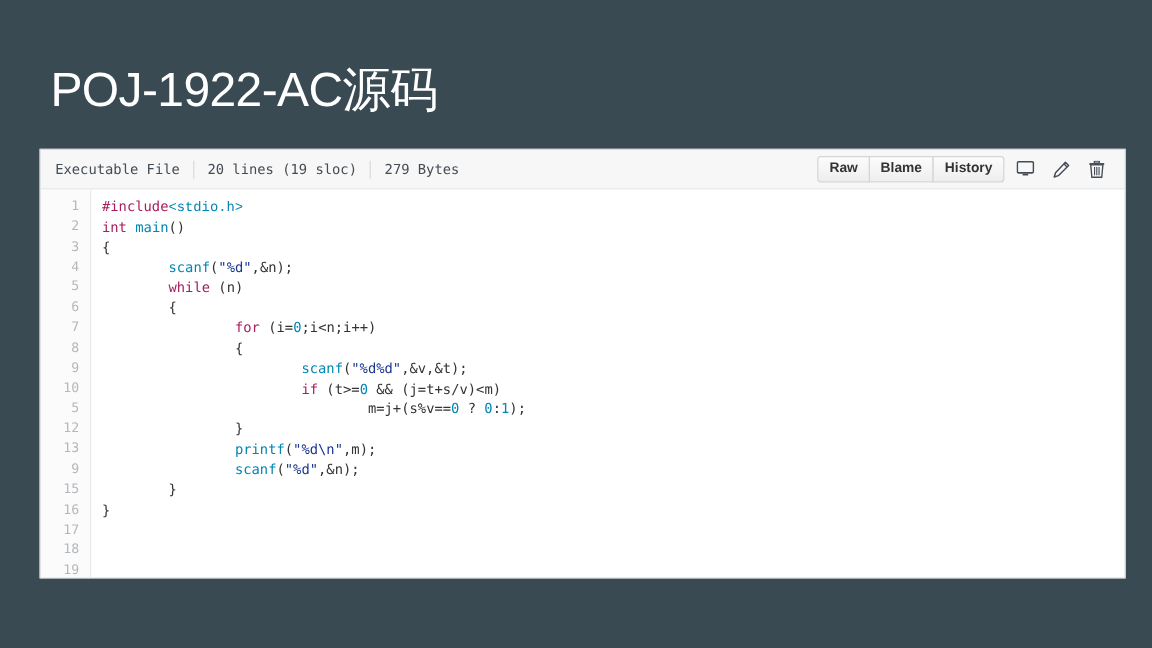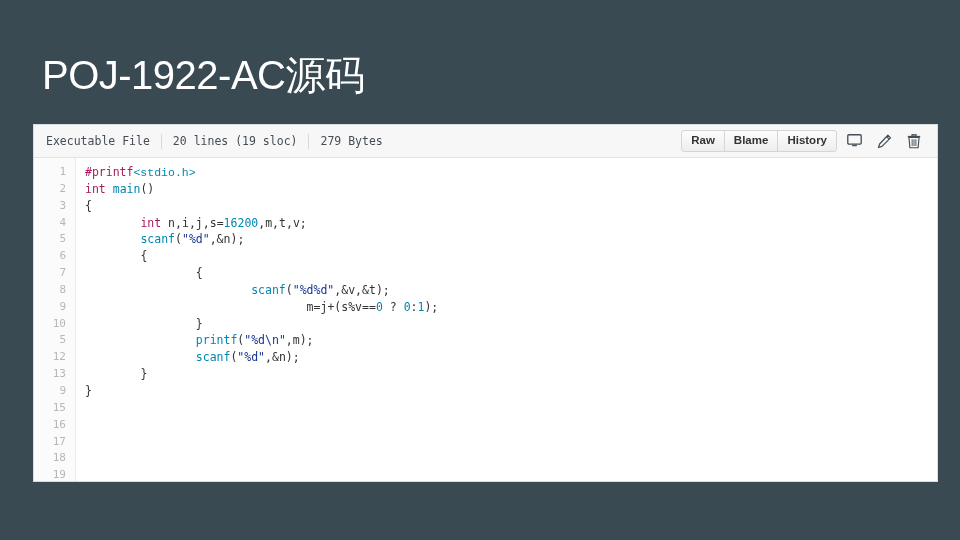--- a/index.html
+++ b/index.html
@@ -205,28 +205,30 @@
         <div class="ln">13</div>
         <div class="ln">9</div>
         <div class="ln">15</div>
         <div class="ln">16</div>
         <div class="ln">17</div>
         <div class="ln">18</div>
         <div class="ln">19</div>
       </div>
 
       <div class="code-col">
-        <div class="cl"><span class="t-kw">#printf</span><span class="t-inc">&lt;stdio.h&gt;</span></div>
+        <div class="cl"><span class="t-kw">#include</span><span class="t-inc">&lt;stdio.h&gt;</span></div>
         <div class="cl"><span class="t-kw">int</span> <span class="t-fn">main</span>()</div>
         <div class="cl">{</div>
-        <div class="cl">        <span class="t-kw">int</span> <span class="t-pl">n</span>,<span class="t-pl">i</span>,<span class="t-pl">j</span>,<span class="t-pl">s</span>=<span class="t-num">16200</span>,<span class="t-pl">m</span>,<span class="t-pl">t</span>,<span class="t-pl">v</span>;</div>
         <div class="cl">        <span class="t-fn">scanf</span>(<span class="t-str">"%d"</span>,&amp;<span class="t-pl">n</span>);</div>
+        <div class="cl">        <span class="t-kw">while</span> (<span class="t-pl">n</span>)</div>
         <div class="cl">        {</div>
+        <div class="cl">                <span class="t-kw">for</span> (<span class="t-pl">i</span>=<span class="t-num">0</span>;<span class="t-pl">i</span>&lt;<span class="t-pl">n</span>;<span class="t-pl">i</span>++)</div>
         <div class="cl">                {</div>
         <div class="cl">                        <span class="t-fn">scanf</span>(<span class="t-str">"%d%d"</span>,&amp;<span class="t-pl">v</span>,&amp;<span class="t-pl">t</span>);</div>
+        <div class="cl">                        <span class="t-kw">if</span> (<span class="t-pl">t</span>&gt;=<span class="t-num">0</span> &amp;&amp; (<span class="t-pl">j</span>=<span class="t-pl">t</span>+<span class="t-pl">s</span>/<span class="t-pl">v</span>)&lt;<span class="t-pl">m</span>)</div>
         <div class="cl">                                <span class="t-pl">m</span>=<span class="t-pl">j</span>+(<span class="t-pl">s</span>%<span class="t-pl">v</span>==<span class="t-num">0</span> ? <span class="t-num">0</span>:<span class="t-num">1</span>);</div>
         <div class="cl">                }</div>
         <div class="cl">                <span class="t-fn">printf</span>(<span class="t-str">"%d\n"</span>,<span class="t-pl">m</span>);</div>
         <div class="cl">                <span class="t-fn">scanf</span>(<span class="t-str">"%d"</span>,&amp;<span class="t-pl">n</span>);</div>
         <div class="cl">        }</div>
         <div class="cl">}</div>
       </div>
     </div>
 
   </div>

